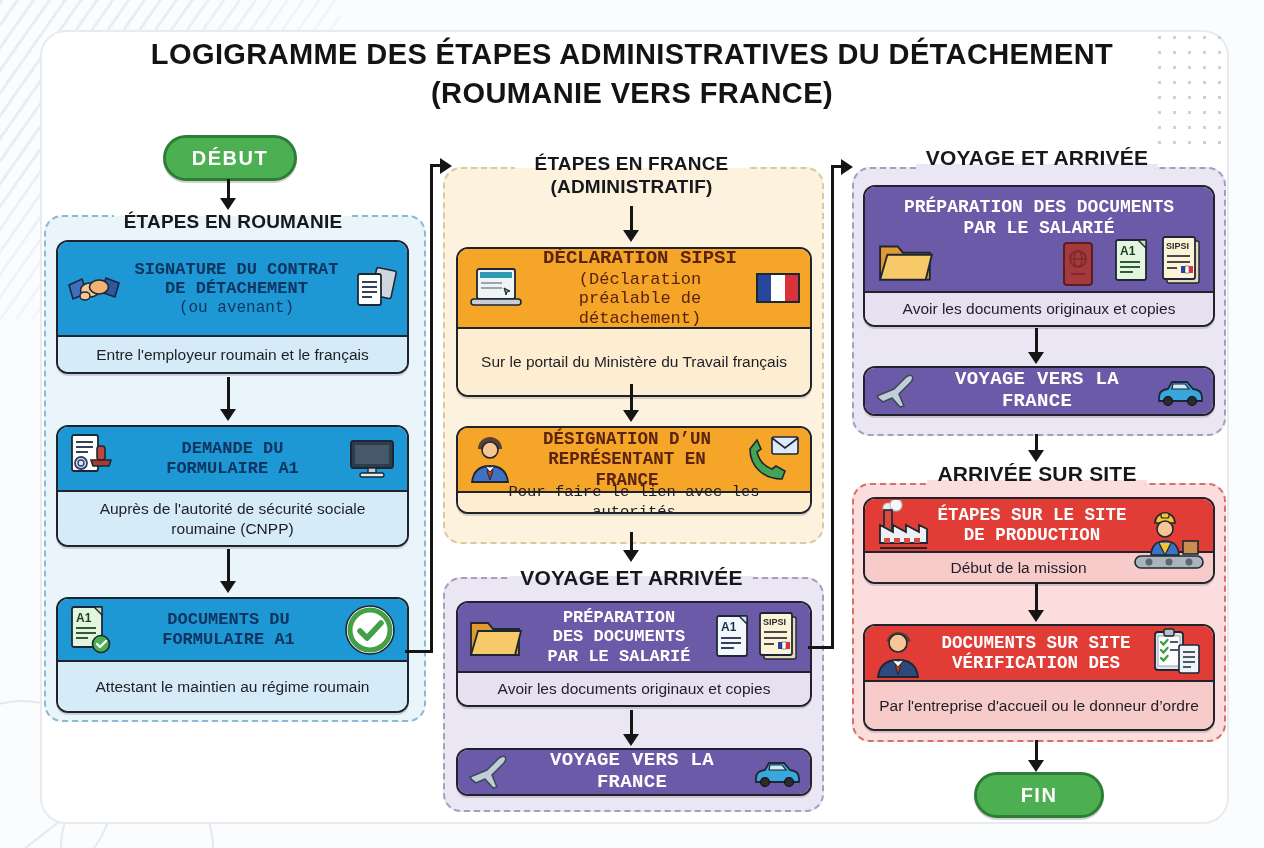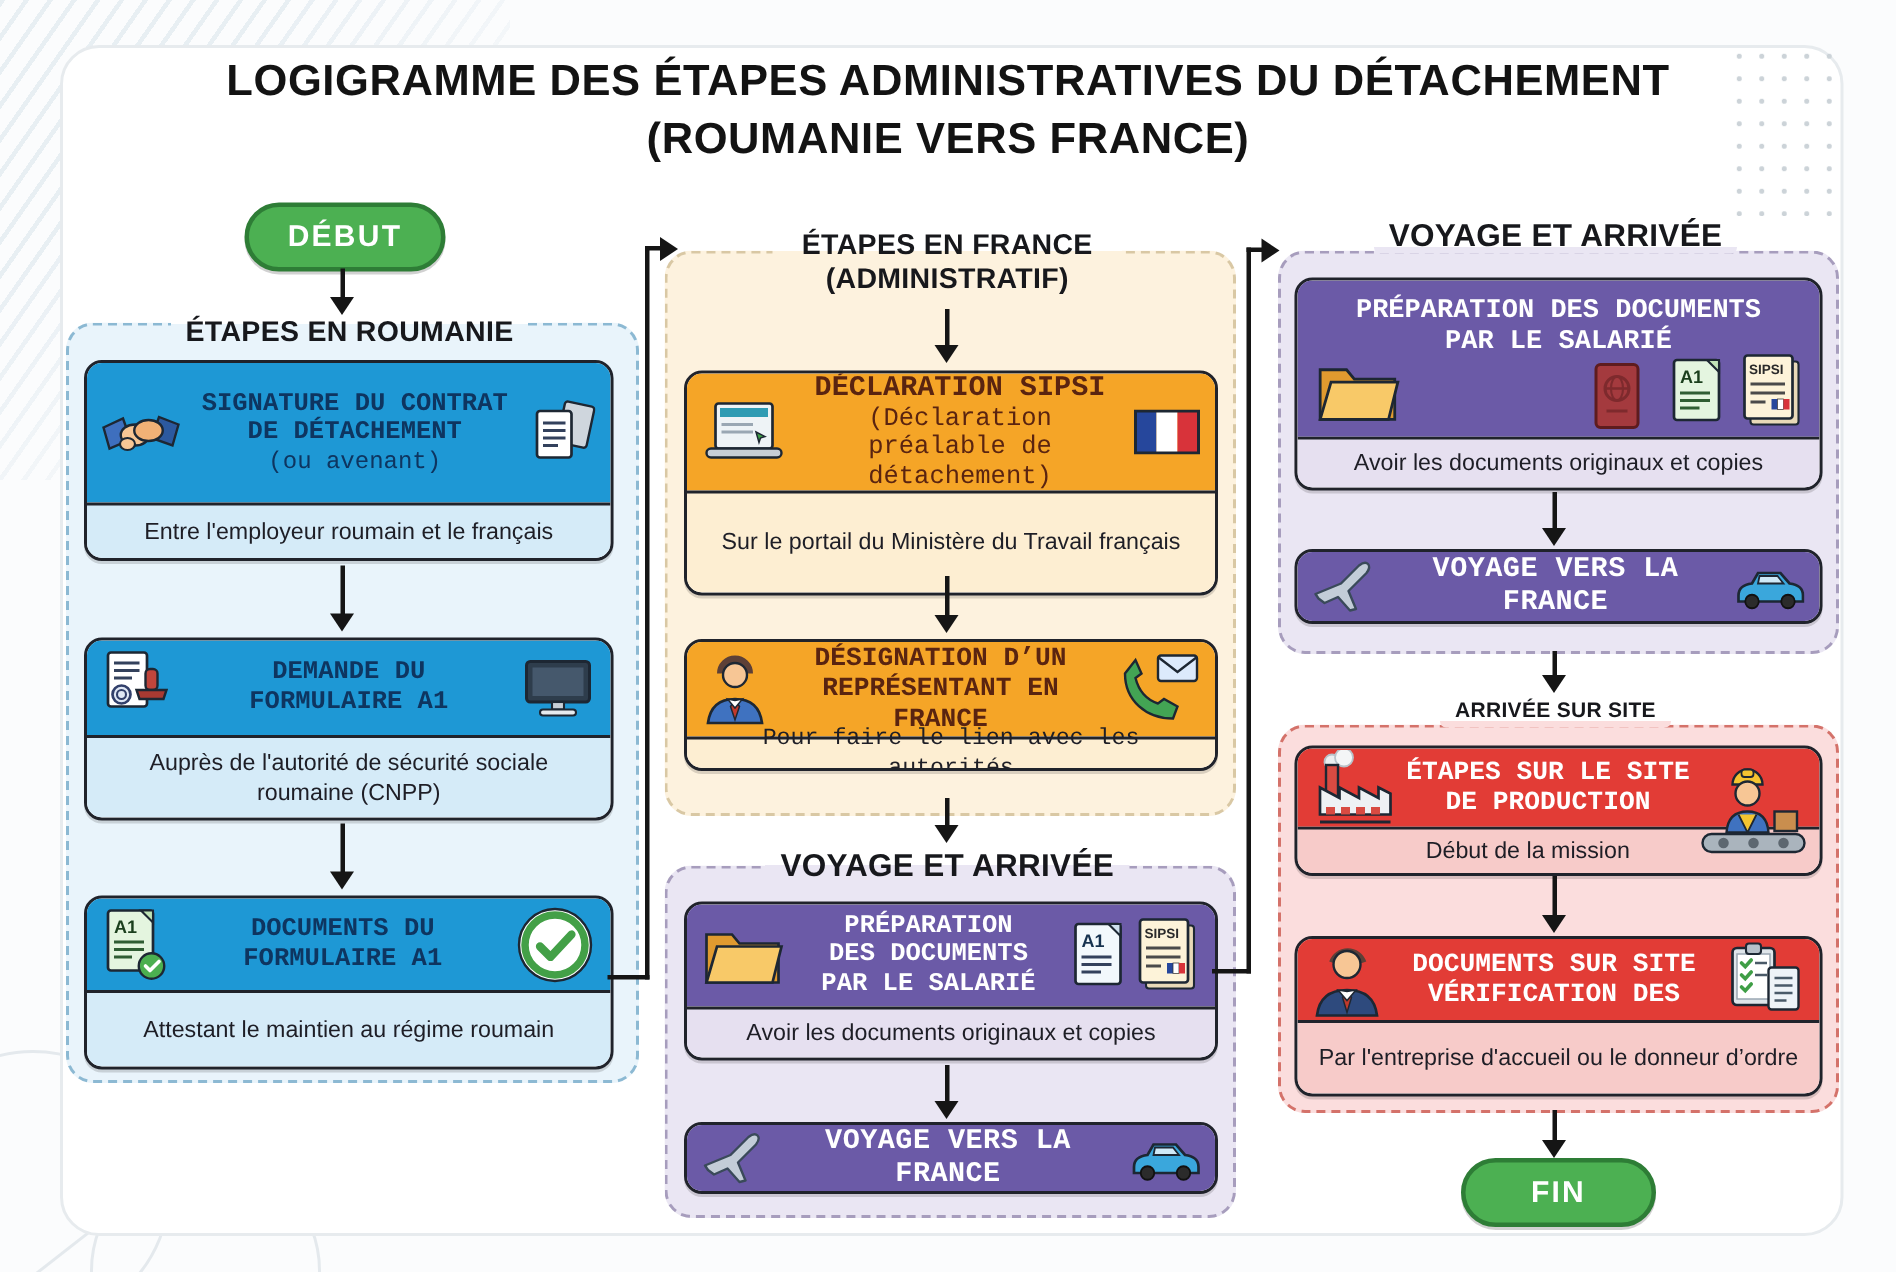--- a/index.html
+++ b/index.html
@@ -390,21 +390,21 @@
           <circle cx="37" cy="26" r="4.5" fill="#2b2b2b" stroke="#111" stroke-width="1.2"></circle>
         </svg>
       </span>
     </div>
   </div>
 
   <div class="al" style="left:1035px;top:434px;width:3px;height:18px;"></div>
   <div class="ah down" style="left:1028px;top:450px;"></div>
 
   <div class="zone zpink" style="left:852px;top:483px;width:370px;height:255px;"></div>
-  <div class="zoneh" style="left:852px;top:462px;width:370px;font-size:14px;">
+  <div class="zoneh" style="left:852px;top:462px;width:370px;font-size:21px;">
     <span style="background:linear-gradient(#fff 0 80%,#fbdddd 80%);">ARRIVÉE SUR SITE</span>
   </div>
 
   <div class="step red" style="left:863px;top:497px;width:348px;">
     <div class="shead" style="height:52px;position:relative;padding-right:86px;">
       <span class="icon">
         <svg width="56" height="50" viewBox="0 0 56 50">
           <circle cx="13" cy="8" r="5" fill="#eceff1" stroke="#b9c2c9" stroke-width="1.2"></circle>
           <circle cx="21" cy="5" r="6" fill="#f4f6f7" stroke="#b9c2c9" stroke-width="1.2"></circle>
           <rect x="9" y="10" width="8" height="26" fill="#d84b42" stroke="#1d2733" stroke-width="1.6"></rect>

